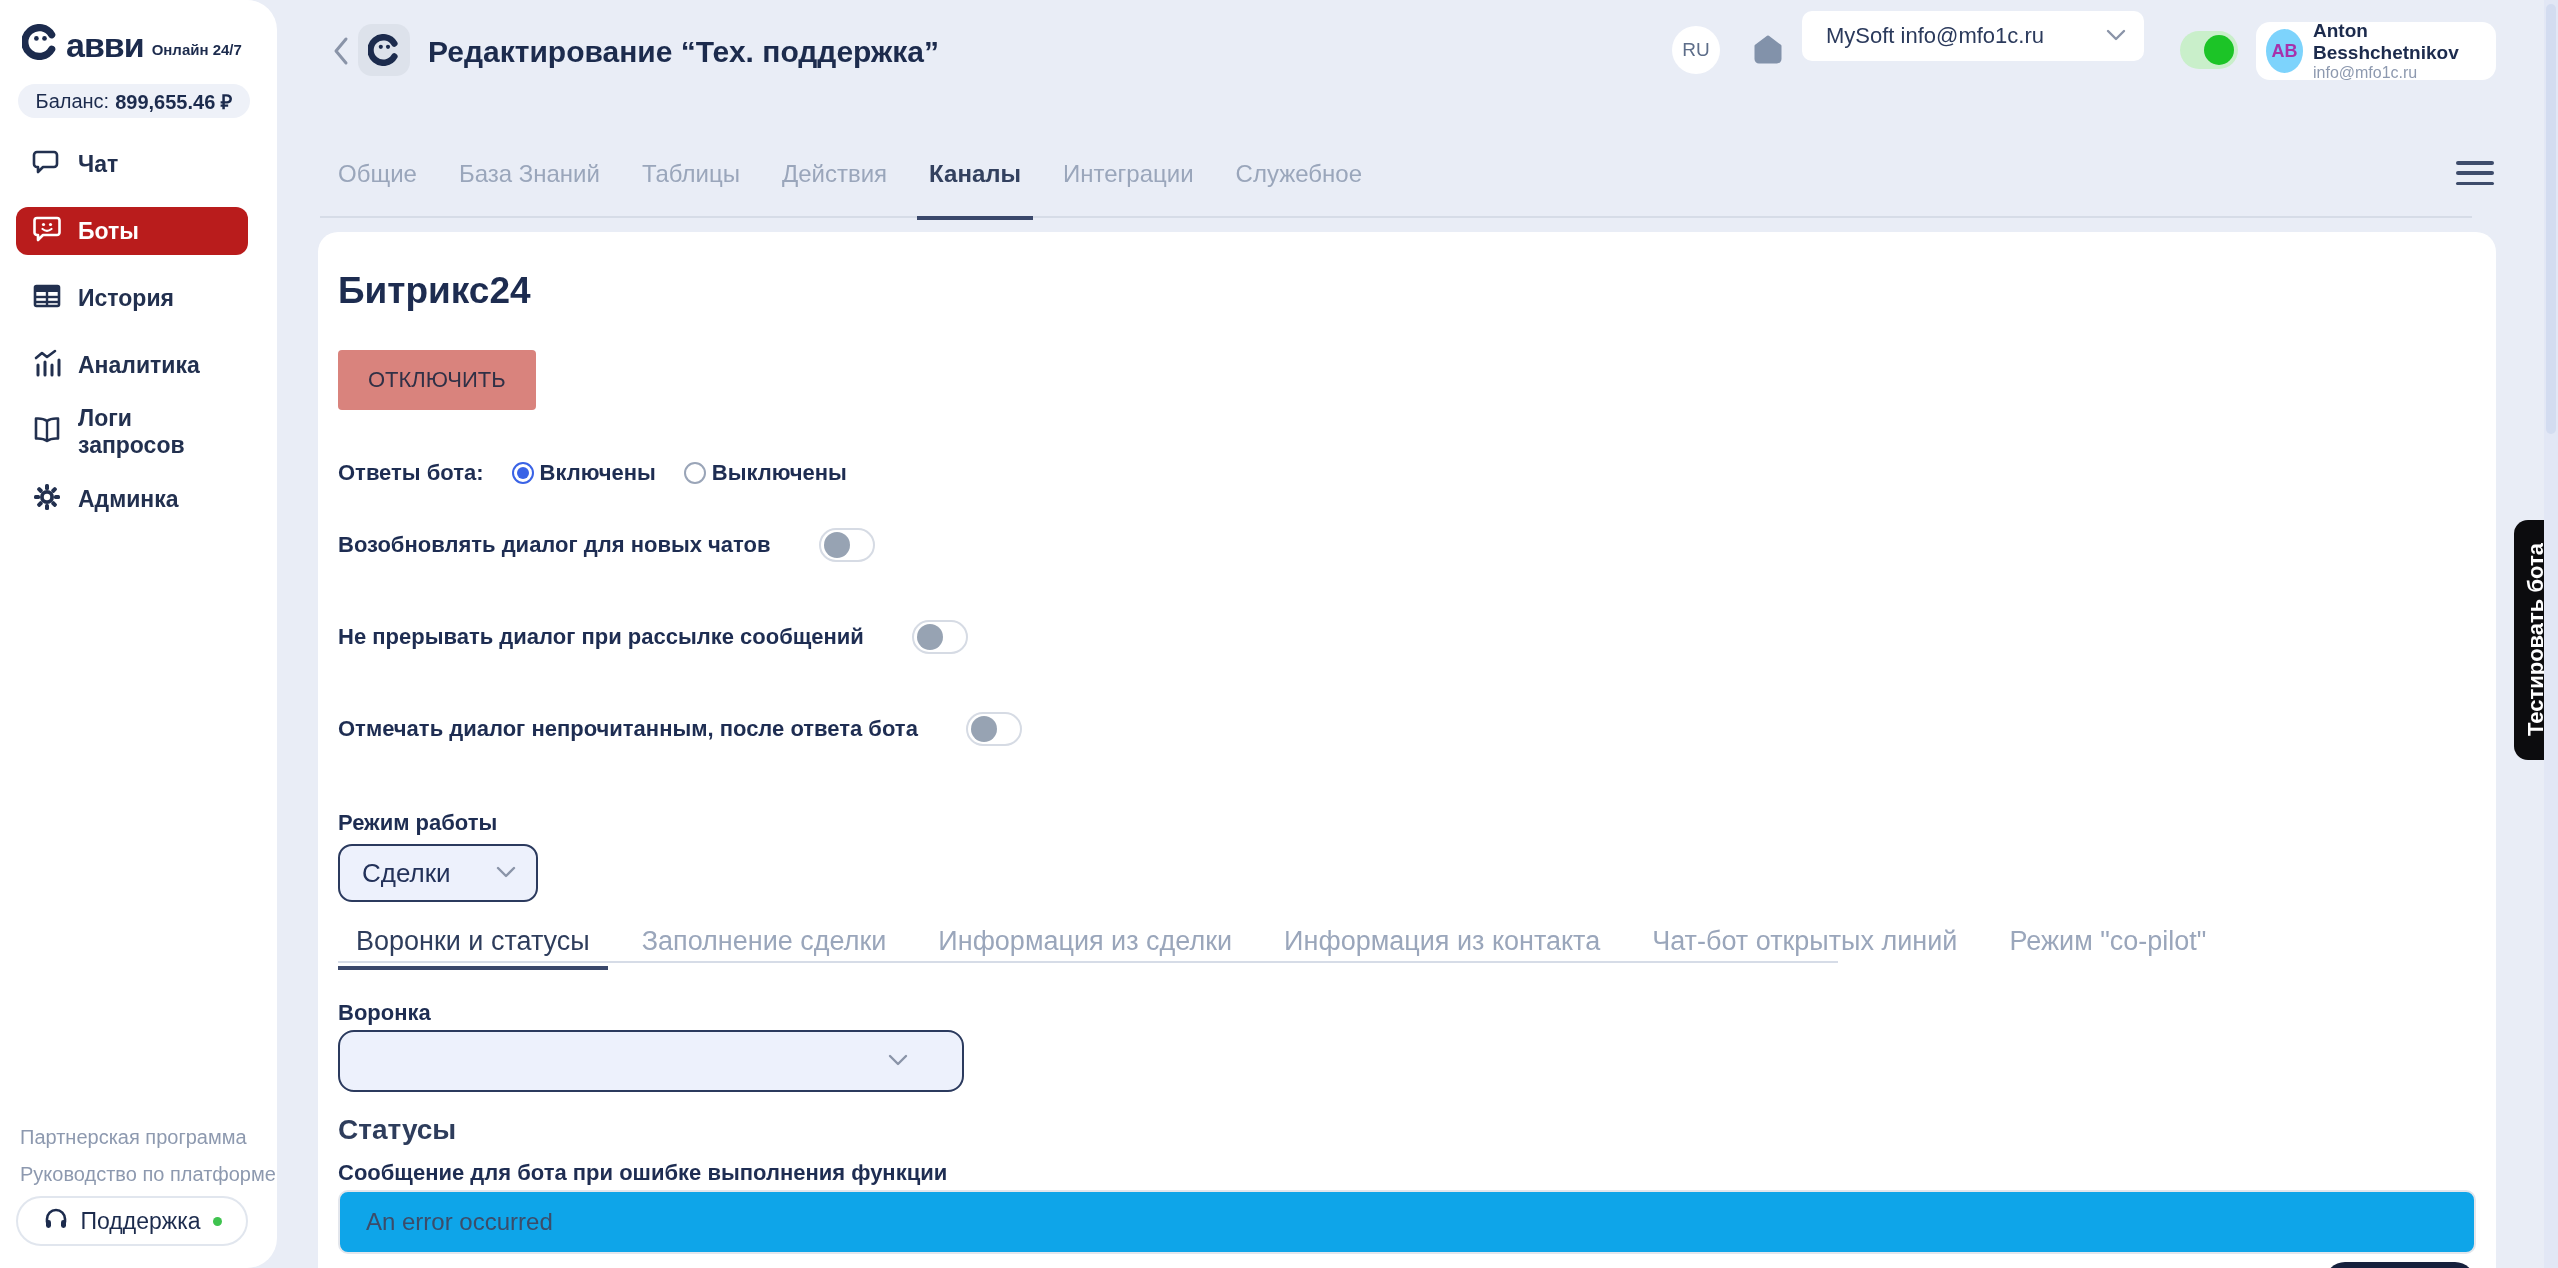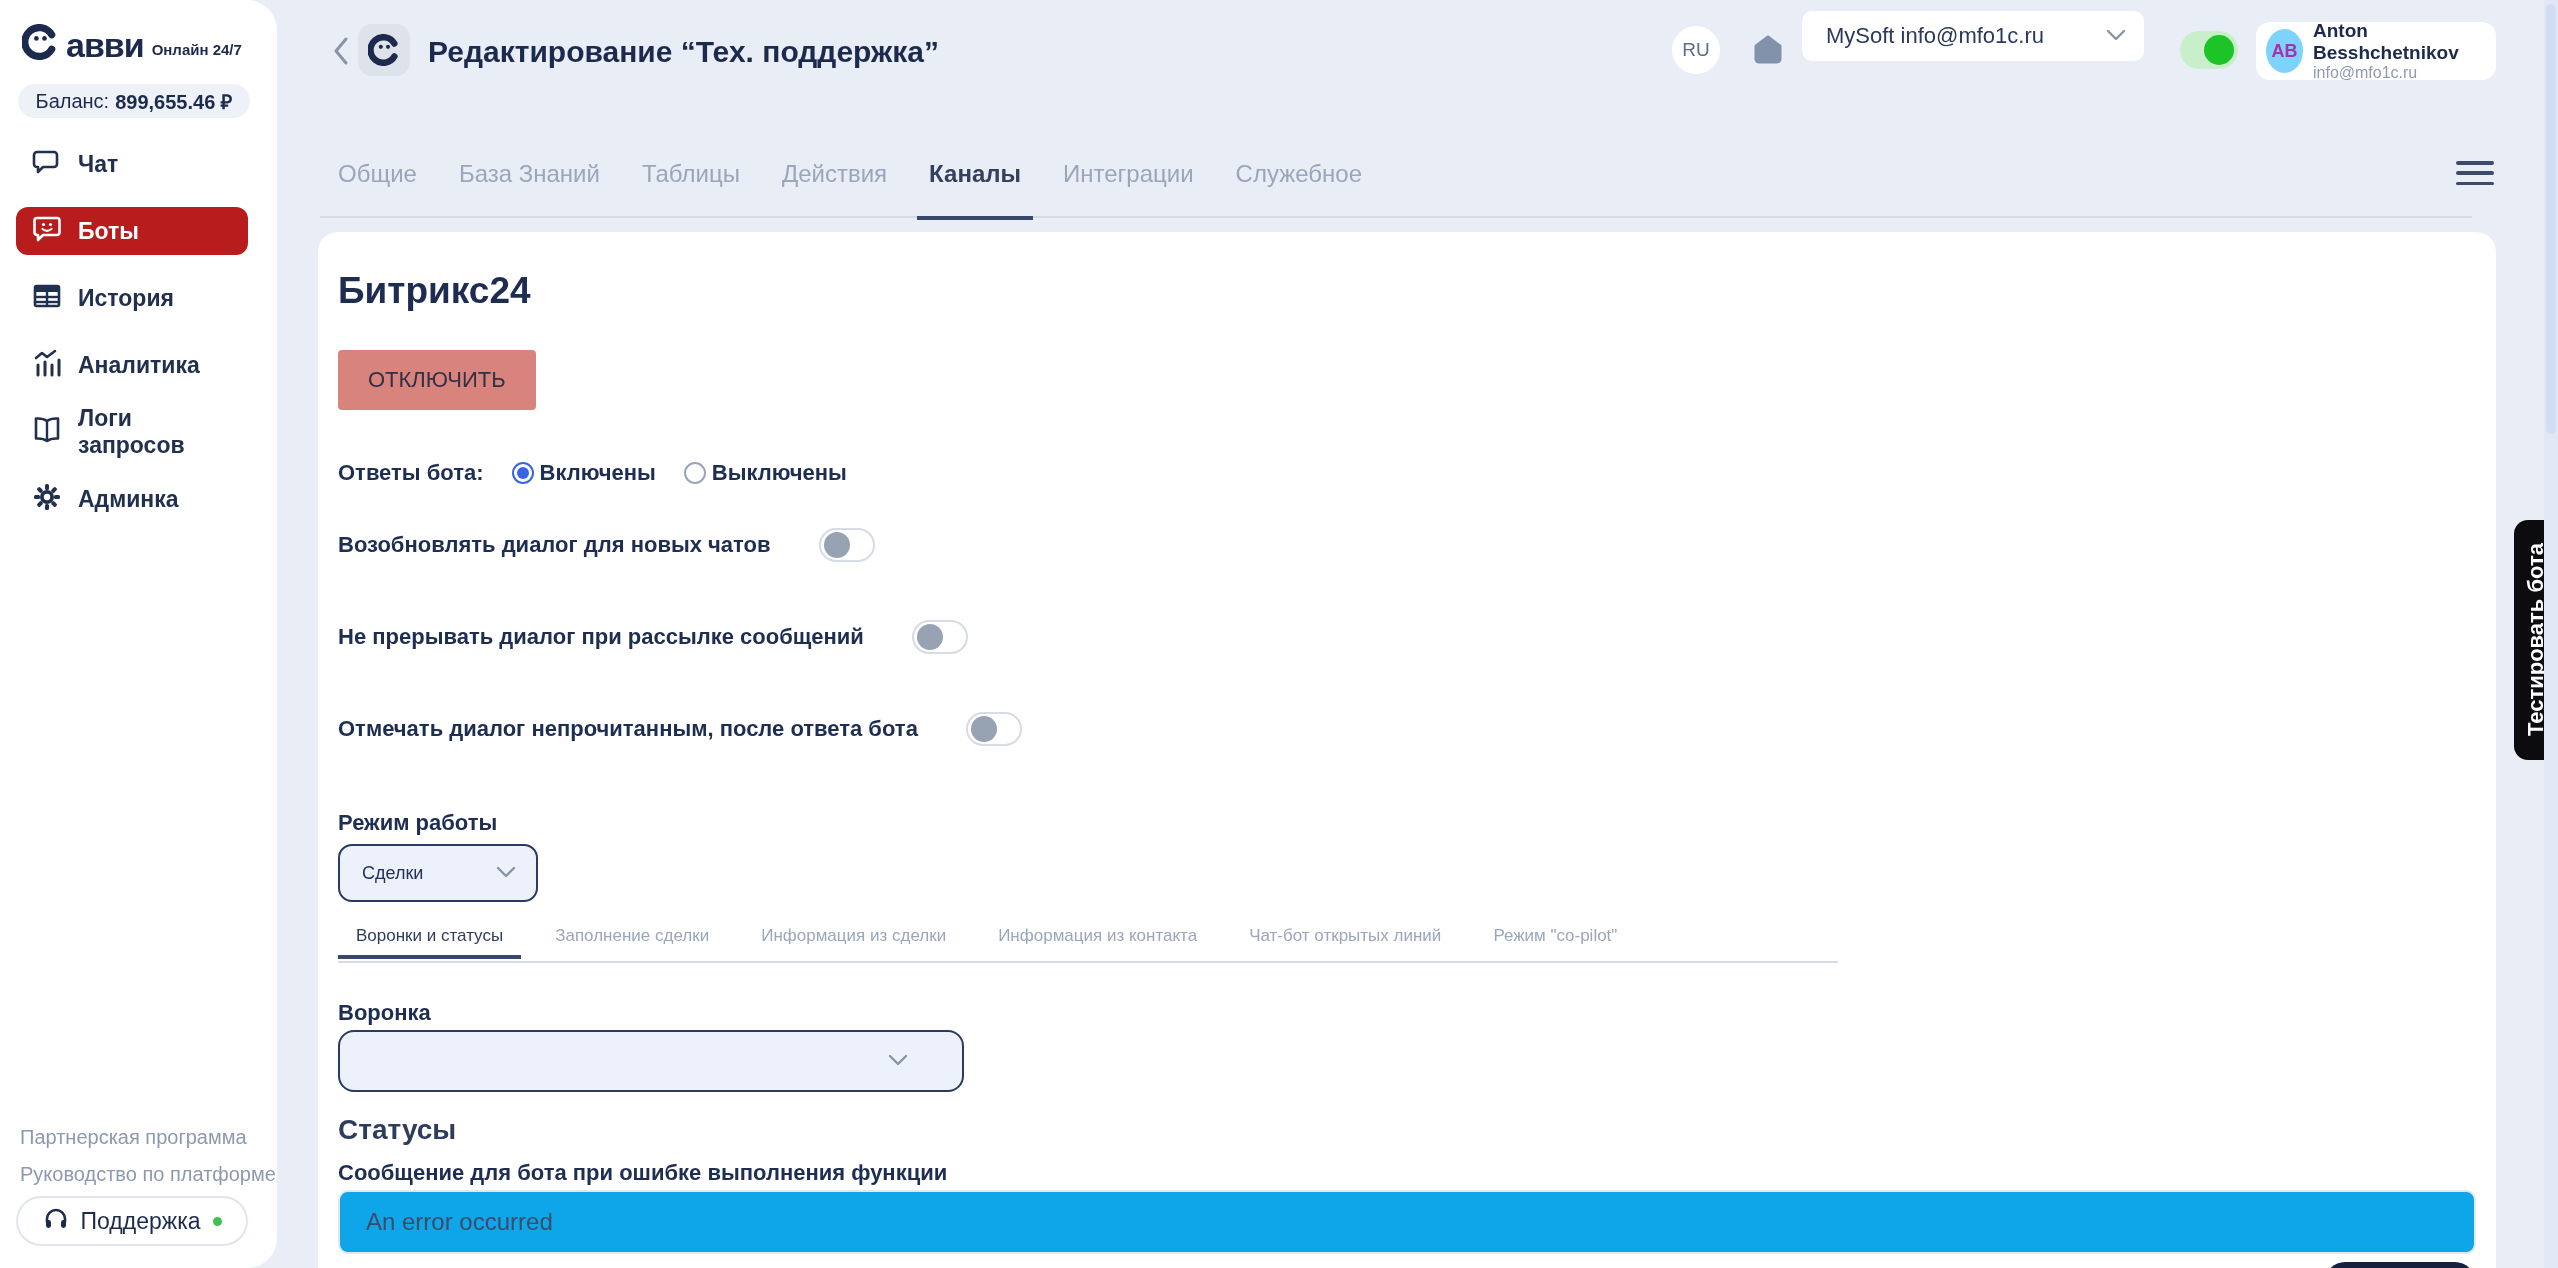--- a/index.html
+++ b/index.html
@@ -87,24 +87,24 @@
   .toggle-row { position:absolute; left:20px; display:flex; align-items:center; gap:48px; }
   .toggle-row .txt { font-size:22px; font-weight:bold; color:#1e2d52; }
   .sw { position:relative; width:56px; height:34px; border:2px solid #d6dbe4; border-radius:17px;
         background:#fff; cursor:pointer; }
   .sw .knob { position:absolute; left:3px; top:2px; width:26px; height:26px; border-radius:50%; background:#97a3b3; }
   .fld-label { font-size:22px; font-weight:bold; color:#1e2d52; }
   .mode-label { position:absolute; left:20px; top:578px; }
   .mode-select { position:absolute; left:20px; top:612px; width:200px; height:58px; background:#edf1fc;
                  border:2px solid #2b3a5e; border-radius:14px; display:flex; align-items:center;
                  justify-content:space-between; padding:0 20px 0 22px; cursor:pointer; }
-  .mode-select .val { font-size:18px; color:#23325a; }
+  .mode-select .val { font-size:26px; color:#23325a; }
   .subtabs-line { position:absolute; left:20px; top:729px; width:1500px; height:2px; background:#d6dce7; }
   .subtabs { position:absolute; left:38px; top:694px; display:flex; gap:52px; }
-  .subtab { font-size:17px; color:#9aa6bb; padding-bottom:11px; cursor:pointer; }
+  .subtab { font-size:27px; color:#9aa6bb; padding-bottom:11px; cursor:pointer; }
   .subtab.active { color:#2e3d5c; border-bottom:4px solid #3a486b; padding-left:18px; padding-right:18px;
                    margin-left:-18px; margin-right:-18px; padding-bottom:9px; }
   .funnel-label { position:absolute; left:20px; top:768px; }
   .funnel-select { position:absolute; left:20px; top:798px; width:626px; height:62px; background:#edf1fc;
                    border:2px solid #2b3a5e; border-radius:16px; display:flex; align-items:center;
                    justify-content:flex-end; padding:0 54px; cursor:pointer; }
   .statuses-title { position:absolute; left:20px; top:882px; font-size:28px; font-weight:bold; color:#2e3d5c; }
   .err-label { position:absolute; left:20px; top:928px; }
   .err-input { position:absolute; left:20px; top:958px; width:2138px; height:64px; border:2px solid #e3e6ec;
                border-radius:10px; background:#0ea5e9; font-family:inherit; font-size:24px; color:#3c4c69;

